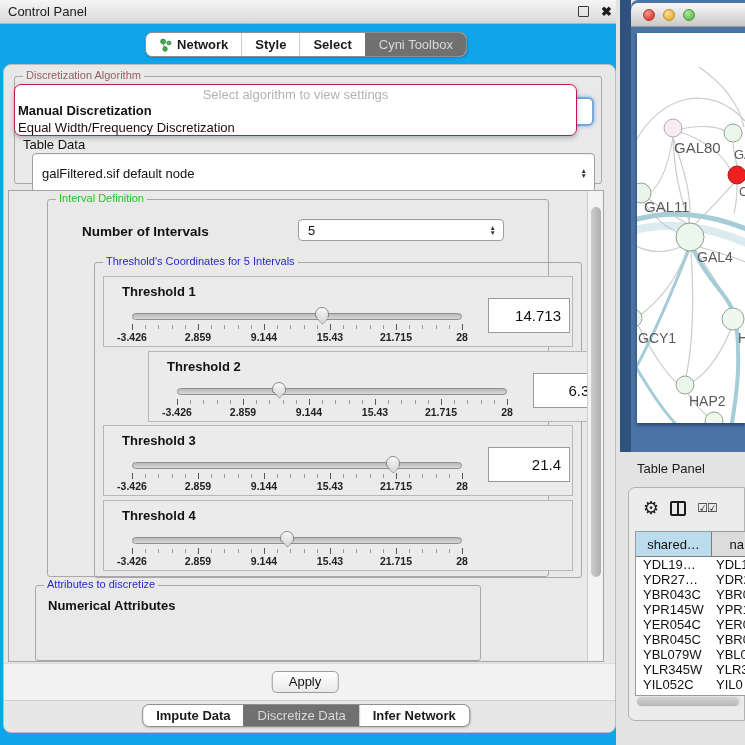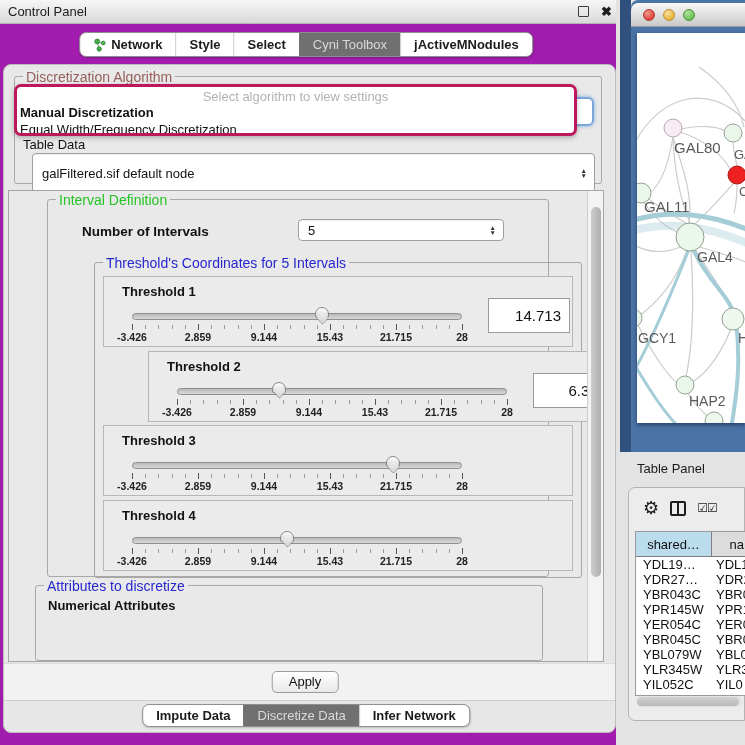--- a/index.html
+++ b/index.html
@@ -1,21 +1,21 @@
 <!DOCTYPE html>
 <html><head>
 <meta charset="utf-8">
 <style>
   * { margin:0; padding:0; box-sizing:border-box; }
   html,body { width:745px; height:745px; }
   body { font-family:"Liberation Sans", sans-serif; background:#dfdfdf; }
   #app { position:relative; width:745px; height:745px; overflow:hidden; background:#e4e4e4; }
 
   
-  .cp { position:absolute; left:0; top:0; width:620px; height:745px; background:#a21caf; }
+  .cp { position:absolute; left:0; top:0; width:620px; height:745px; background:#0ea5e9; }
   .cp-titlebar { position:absolute; left:0; top:0; width:620px; height:24px;
     background:linear-gradient(#f6f6f6,#d9d9d9); border-bottom:1px solid #b3b3b3;
     display:flex; align-items:center; padding:0 8px; }
   .cp-title { font-size:13px; color:#1a1a1a; }
   .cp-titlebar .spacer { flex:1; }
   .float-ic { width:11px; height:11px; border:1.5px solid #3c3c3c; border-radius:1px; margin-right:12px; }
   .close-ic { font-size:13px; font-weight:bold; color:#1c1c1c; line-height:11px; }
 
   .tabset { position:absolute; display:inline-flex; align-items:stretch; height:25px;
     background:#fff; border:1px solid #8f8f8f; border-radius:7px; overflow:hidden;
@@ -24,21 +24,21 @@
     font-size:13px; font-weight:bold; color:#1b1b1b; border-left:1px solid #cccccc; cursor:default; }
   .tabset .tab:first-child { border-left:none; }
   .tabset .tab.active { background:#707070; color:#dadada; font-weight:normal; border-left-color:#707070; }
   #top-tabs { left:306px; top:32px; transform:translateX(-50%);text-align:right; }
   #bottom-tabs { left:306px; top:704px; transform:translateX(-50%); height:23px; }
 
   .net-ic svg { display:block; }
 
   .group { position:absolute; border:1px solid #a8a8a8; border-radius:3px; }
   .group > .legend { position:absolute; top:-8px; left:8px; background:#e6e6e6; padding:0 3px;
-    font-size:14px; white-space:nowrap; }
+    font-size:11px; white-space:nowrap; }
   .legend.maroon { color:#96605c; }
   .legend.green  { color:#25c425; }
   .legend.blue   { color:#2727cf; }
 
   .outer-box { position:absolute; left:3px; top:64px; width:613px; height:669px;
     border:1px solid #bdbdbd; border-radius:8px; background:#e7e7e7; }
 
   #algo-group { left:14px; top:76px; width:588px; height:108px; background:#e9e9e9; }
   #algo-group > .legend { background:#e9e9e9; }
 
@@ -49,21 +49,21 @@
     font-size:13px; color:#111; display:flex; align-items:center; padding-left:9px;
     box-shadow:inset 0 1px 1px rgba(0,0,0,.06); }
   .combo .stepper { position:absolute; right:7px; top:50%; transform:translateY(-50%);
     display:flex; flex-direction:column; font-size:6.5px; line-height:5px; color:#333; }
 
   
   #focus-combo { position:absolute; left:300px; top:97px; width:294px; height:29px;
     background:#fff; border:2px solid #7aa6d9; border-radius:6px; box-shadow:0 0 4px #84b0e0; }
 
   #algo-popup { position:absolute; left:14px; top:84px; width:563px; height:52px;
-    background:#fff; border:3px solid #be185d; border-radius:7px;
+    background:#fff; border:1px solid #be185d; border-radius:7px;
     box-shadow:0 2px 5px rgba(0,0,0,.25); z-index:10; overflow:hidden; }
   #algo-popup .ph { font-size:13px; color:#b2b2b2; text-align:center; padding-top:2px; height:17px; }
   #algo-popup .opt { font-size:13px; color:#111; padding:1px 3px; height:17px; white-space:nowrap; }
   #algo-popup .opt.sel { font-weight:bold; }
 
   #scrollpanel { position:absolute; left:8px; top:190px; width:596px; height:472px;
     border:1px solid #a5a5a5; background:#e9e9e9; overflow:hidden; }
   #vscroll { position:absolute; left:578px; top:0; width:17px; height:470px;
     background:#f3f3f3; border-left:1px solid #cdcdcd; }
   #vscroll .thumb { position:absolute; left:3px; top:16px; width:10px; height:370px;
@@ -86,21 +86,21 @@
     border-right:1px solid #878787; border-bottom:1px solid #878787;
     transform:rotate(45deg); border-radius:1px; }
   .tick { position:absolute; top:48px; width:1px; background:#9a9a9a; height:4px; }
   .tick.major { background:#555; height:6px; top:47px; }
   .ticklab { position:absolute; top:54px; font-size:10.5px; font-weight:bold; color:#222;
     transform:translateX(-50%); }
   .tval { position:absolute; left:384px; top:21px; width:82px; height:35px;
     background:#fff; border:1px solid #9a9a9a; font-size:15px; color:#111;
     text-align:right; padding-right:8px; font-family:"Liberation Sans",sans-serif; }
 
-  #attr-group { left:26px; top:394px; width:508px; height:76px; }
+  #attr-group { left:26px; top:394px; width:446px; height:76px; }
   #attr-list { position:absolute; left:18px; top:38px; width:474px; height:46px;
     background:#fff; border:1px solid #9b9b9b; overflow:hidden; }
   #attr-list .item { font-size:13px; color:#111; padding:0 0 0 8px; height:16px; line-height:16px; white-space:nowrap; }
   #attr-list .lscroll { position:absolute; right:2px; top:2px; width:9px; height:40px;
     background:#bdbdbd; border-radius:5px; }
 
   #apply-strip { position:absolute; left:4px; top:663px; width:611px; height:38px;
     background:#f2f2f2; border-top:1px solid #dcdcdc; border-bottom:1px solid #cfcfcf; }
   #apply-btn { position:absolute; left:301px; top:7px; transform:translateX(-50%);
     padding:2px 16px 3px; font-size:13px; color:#111; background:linear-gradient(#ffffff,#e9e9e9);
@@ -173,23 +173,20 @@
           <span>Network</span>
         </div>
         <div class="tab">
           <span>Style</span>
         </div>
         <div class="tab">
           <span>Select</span>
         </div>
         <div class="tab active">
           <span>Cyni Toolbox</span>
-        </div>
-        <div class="tab">
-          <span>jActiveMNodules</span>
         </div>
       </div>
 
     <div class="outer-box"></div>
 
     <div class="group" id="algo-group">
       <span class="legend maroon">Discretization Algorithm</span>
       <span class="label13" style="left:8px; top:60px;">Table Data</span>
       <div class="combo" style="left:17px; top:76px; width:563px; height:40px;">
         <span>galFiltered.sif default node</span>
@@ -332,20 +329,21 @@
                 <div class="tick" style="left: 318.4px;"></div>
                 <div class="tick" style="left: 331.6px;"></div>
                 <div class="tick" style="left: 344.8px;"></div>
                 <div class="tick major" style="left: 358px;"></div>
                 <div class="ticklab" style="left: 28px;">-3.426</div>
                 <div class="ticklab" style="left: 94px;">2.859</div>
                 <div class="ticklab" style="left: 160px;">9.144</div>
                 <div class="ticklab" style="left: 226px;">15.43</div>
                 <div class="ticklab" style="left: 292px;">21.715</div>
                 <div class="ticklab" style="left: 358px;">28</div>
+                <input class="tval" value="21.4" style="">
               </div>
               <div class="tcard" style="top: 236.5px;">
                 <div class="ttitle">Threshold 4</div>
                 <div class="track"></div>
                 <div class="thumb-sl" style="left: 176.098px;"></div>
                 <div class="tick major" style="left: 28px;"></div>
                 <div class="tick" style="left: 41.2px;"></div>
                 <div class="tick" style="left: 54.4px;"></div>
                 <div class="tick" style="left: 67.6px;"></div>
                 <div class="tick" style="left: 80.8px;"></div>

